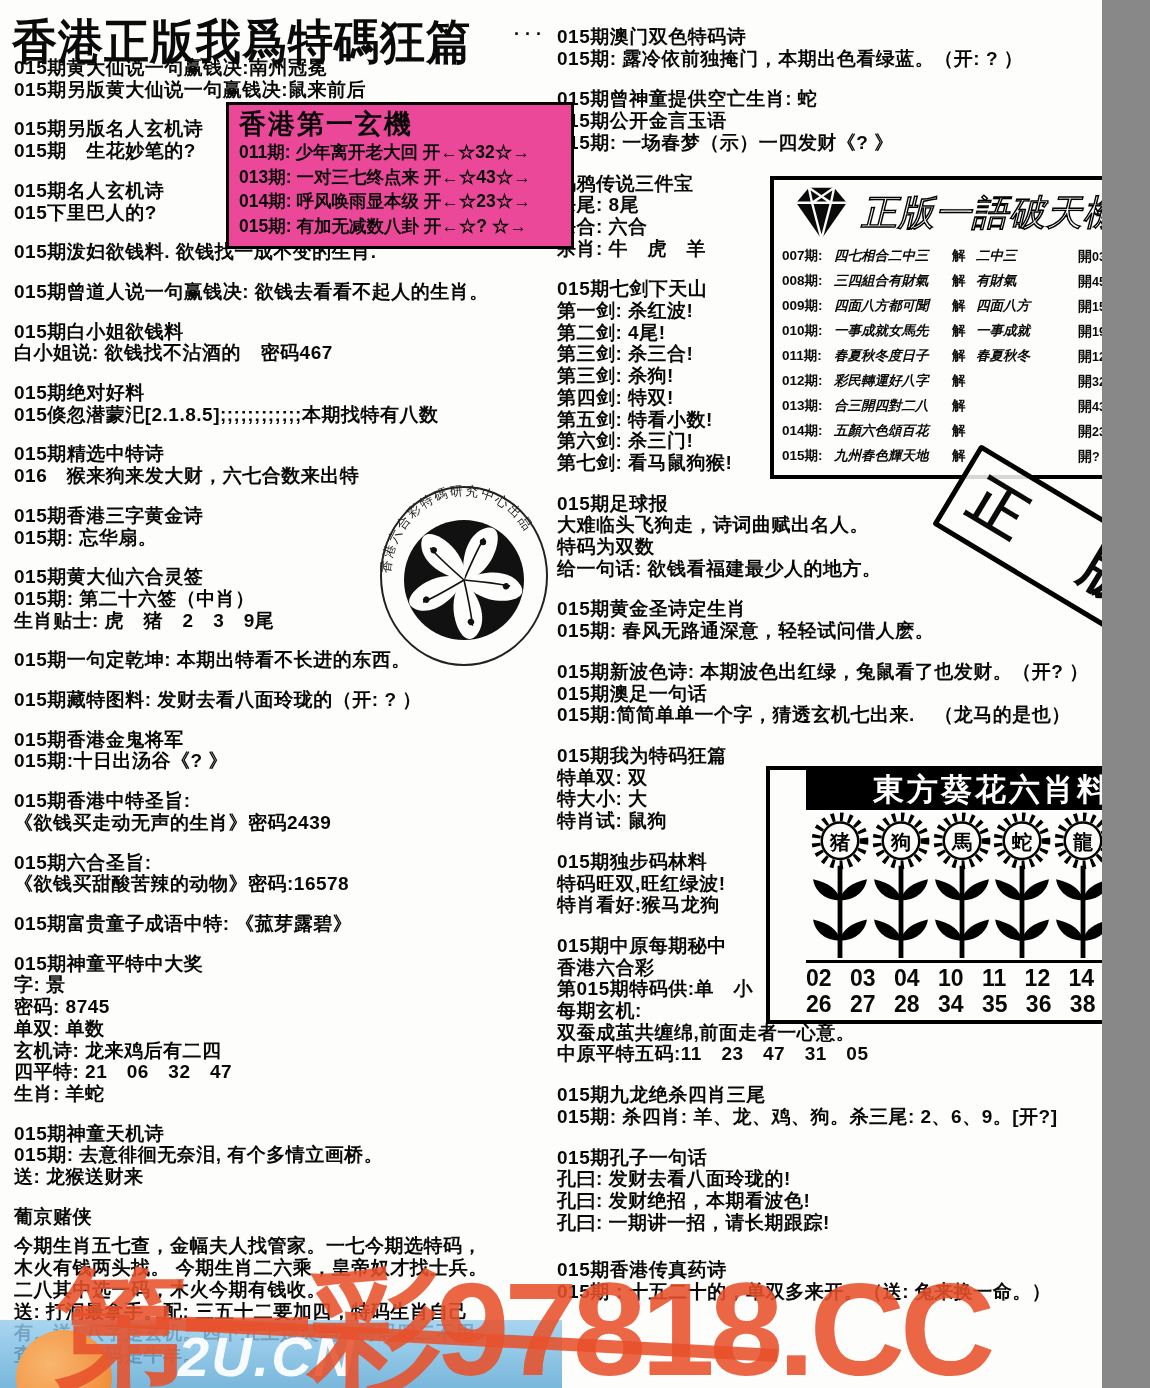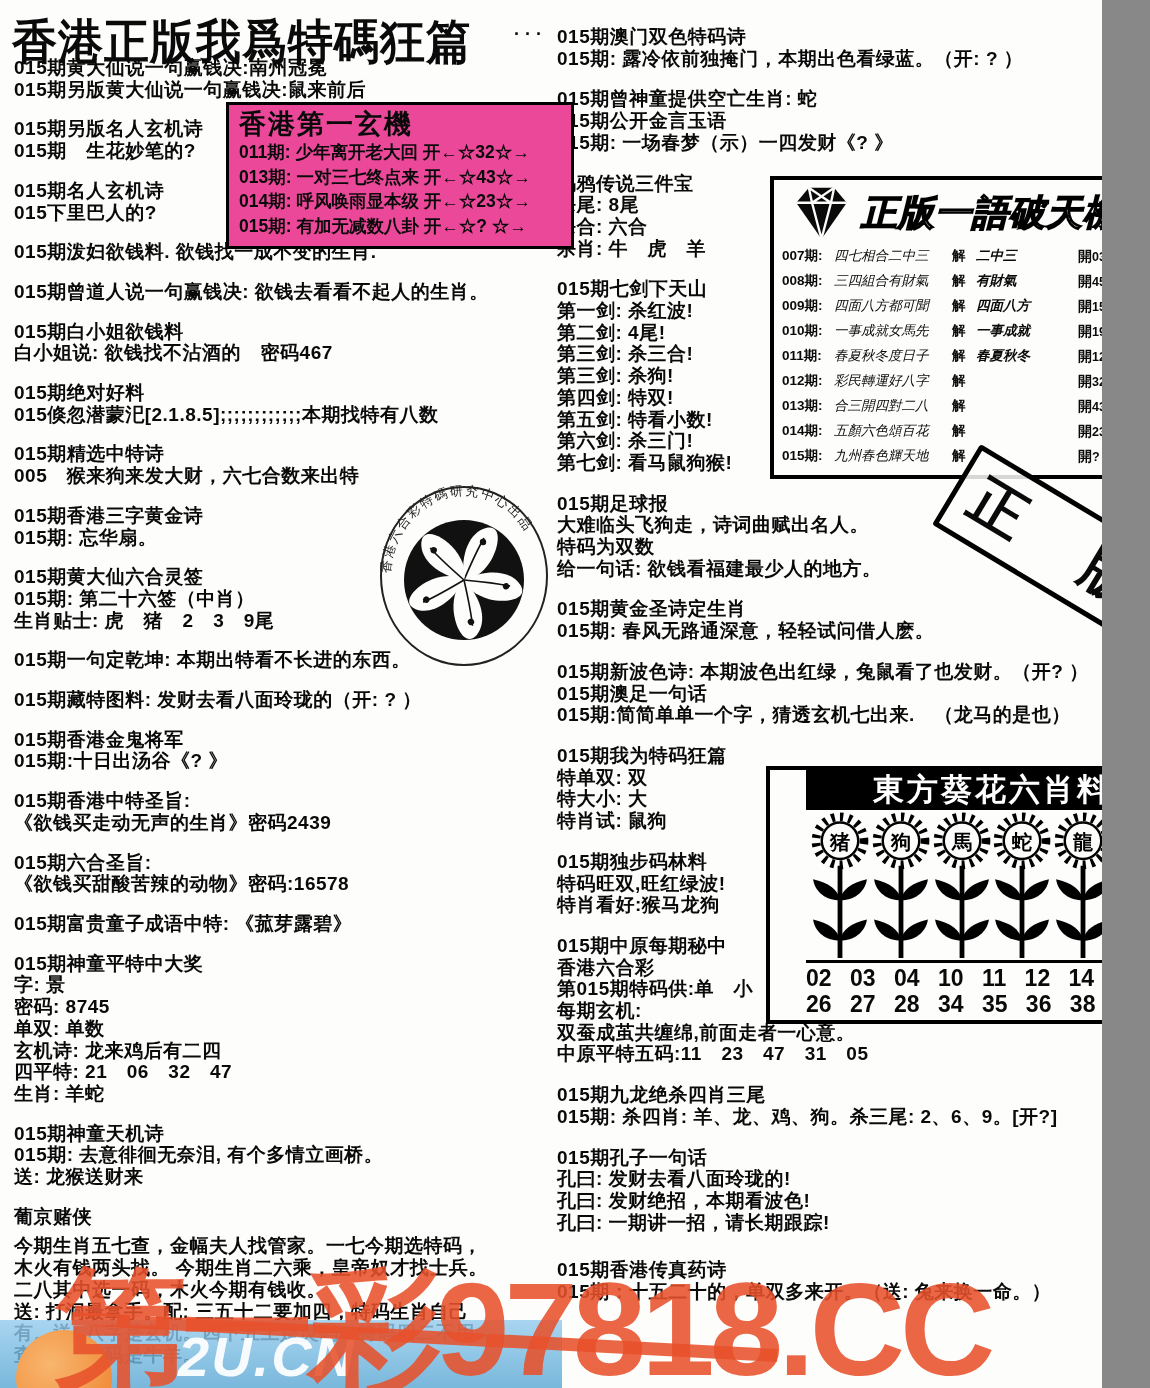--- a/index.html
+++ b/index.html
@@ -19,26 +19,26 @@
   #title-dots{position:absolute;left:514px;top:24px;font-size:18px;font-weight:700;z-index:1;}
   
   #xuanji-box{position:absolute;left:226px;top:102px;width:322px;z-index:2;background:#ec4899;
               border:3px solid #000;padding:3px 10px 8px 10px;}
   #xuanji-box .hdr{font-size:27px;font-weight:900;line-height:32px;letter-spacing:2px;}
   #xuanji-box .row{font-size:17.5px;font-weight:700;line-height:24.5px;white-space:nowrap;}
   
   #tianji-box{position:absolute;left:770px;top:176px;width:338px;z-index:2;background:#fdfdfc;
               border:4px solid #000;padding:2px 8px 6px 8px;}
   #tianji-head{display:flex;align-items:center;height:62px;}
-  #tianji-title{font-family:"Liberation Serif",serif;font-style:italic;font-weight:700;
+  #tianji-title{font-family:"Liberation Serif",serif;font-style:italic;font-weight:400;
                 font-size:36px;letter-spacing:1px;color:#fff;-webkit-text-stroke:1.4px #000;
                 text-shadow:0 0 1px #000;white-space:nowrap;}
   .tj-row{display:flex;align-items:flex-start;font-size:13.5px;line-height:24px;white-space:nowrap;}
   .tj-q{width:52px;font-weight:700;}
-  .tj-p{font-family:"Liberation Serif",serif;font-style:italic;font-weight:400;width:118px;}
+  .tj-p{font-family:"Liberation Serif",serif;font-style:italic;font-weight:700;width:118px;}
   .tj-j{font-weight:700;width:24px;}
   .tj-a{font-family:"Liberation Serif",serif;font-style:italic;font-weight:700;flex:1;}
   .tj-kai{font-weight:900;font-size:14px;}
   .tj-num{font-size:12.5px;font-weight:700;}
   .tj-open{width:42px;text-align:left;}
   
   #stamp{position:absolute;left:940px;top:496px;width:186px;height:84px;z-index:2;
          border:5px solid #000;border-radius:3px;background:rgba(253,253,252,.85);
          transform:rotate(31deg);display:flex;align-items:center;justify-content:space-between;
          padding:0 16px;font-size:56px;font-weight:900;}
@@ -94,21 +94,21 @@
     <div class="sec">
       <div class="ln">015期白小姐欲钱料</div>
       <div class="ln">白小姐说: 欲钱找不沾酒的　密码467</div>
     </div>
     <div class="sec">
       <div class="ln">015期绝对好料</div>
       <div class="ln">015倏忽潜蒙汜[2.1.8.5];;;;;;;;;;;;本期找特有八数</div>
     </div>
     <div class="sec">
       <div class="ln">015期精选中特诗</div>
-      <div class="ln">005　猴来狗来发大财，六七合数来出特</div>
+      <div class="ln">016　猴来狗来发大财，六七合数来出特</div>
     </div>
     <div class="sec">
       <div class="ln">015期香港三字黄金诗</div>
       <div class="ln">015期: 忘华扇。</div>
     </div>
     <div class="sec">
       <div class="ln">015期黄大仙六合灵签</div>
       <div class="ln">015期: 第二十六签（中肖）</div>
       <div class="ln">生肖贴士: 虎　猪　2　3　9尾</div>
     </div>

